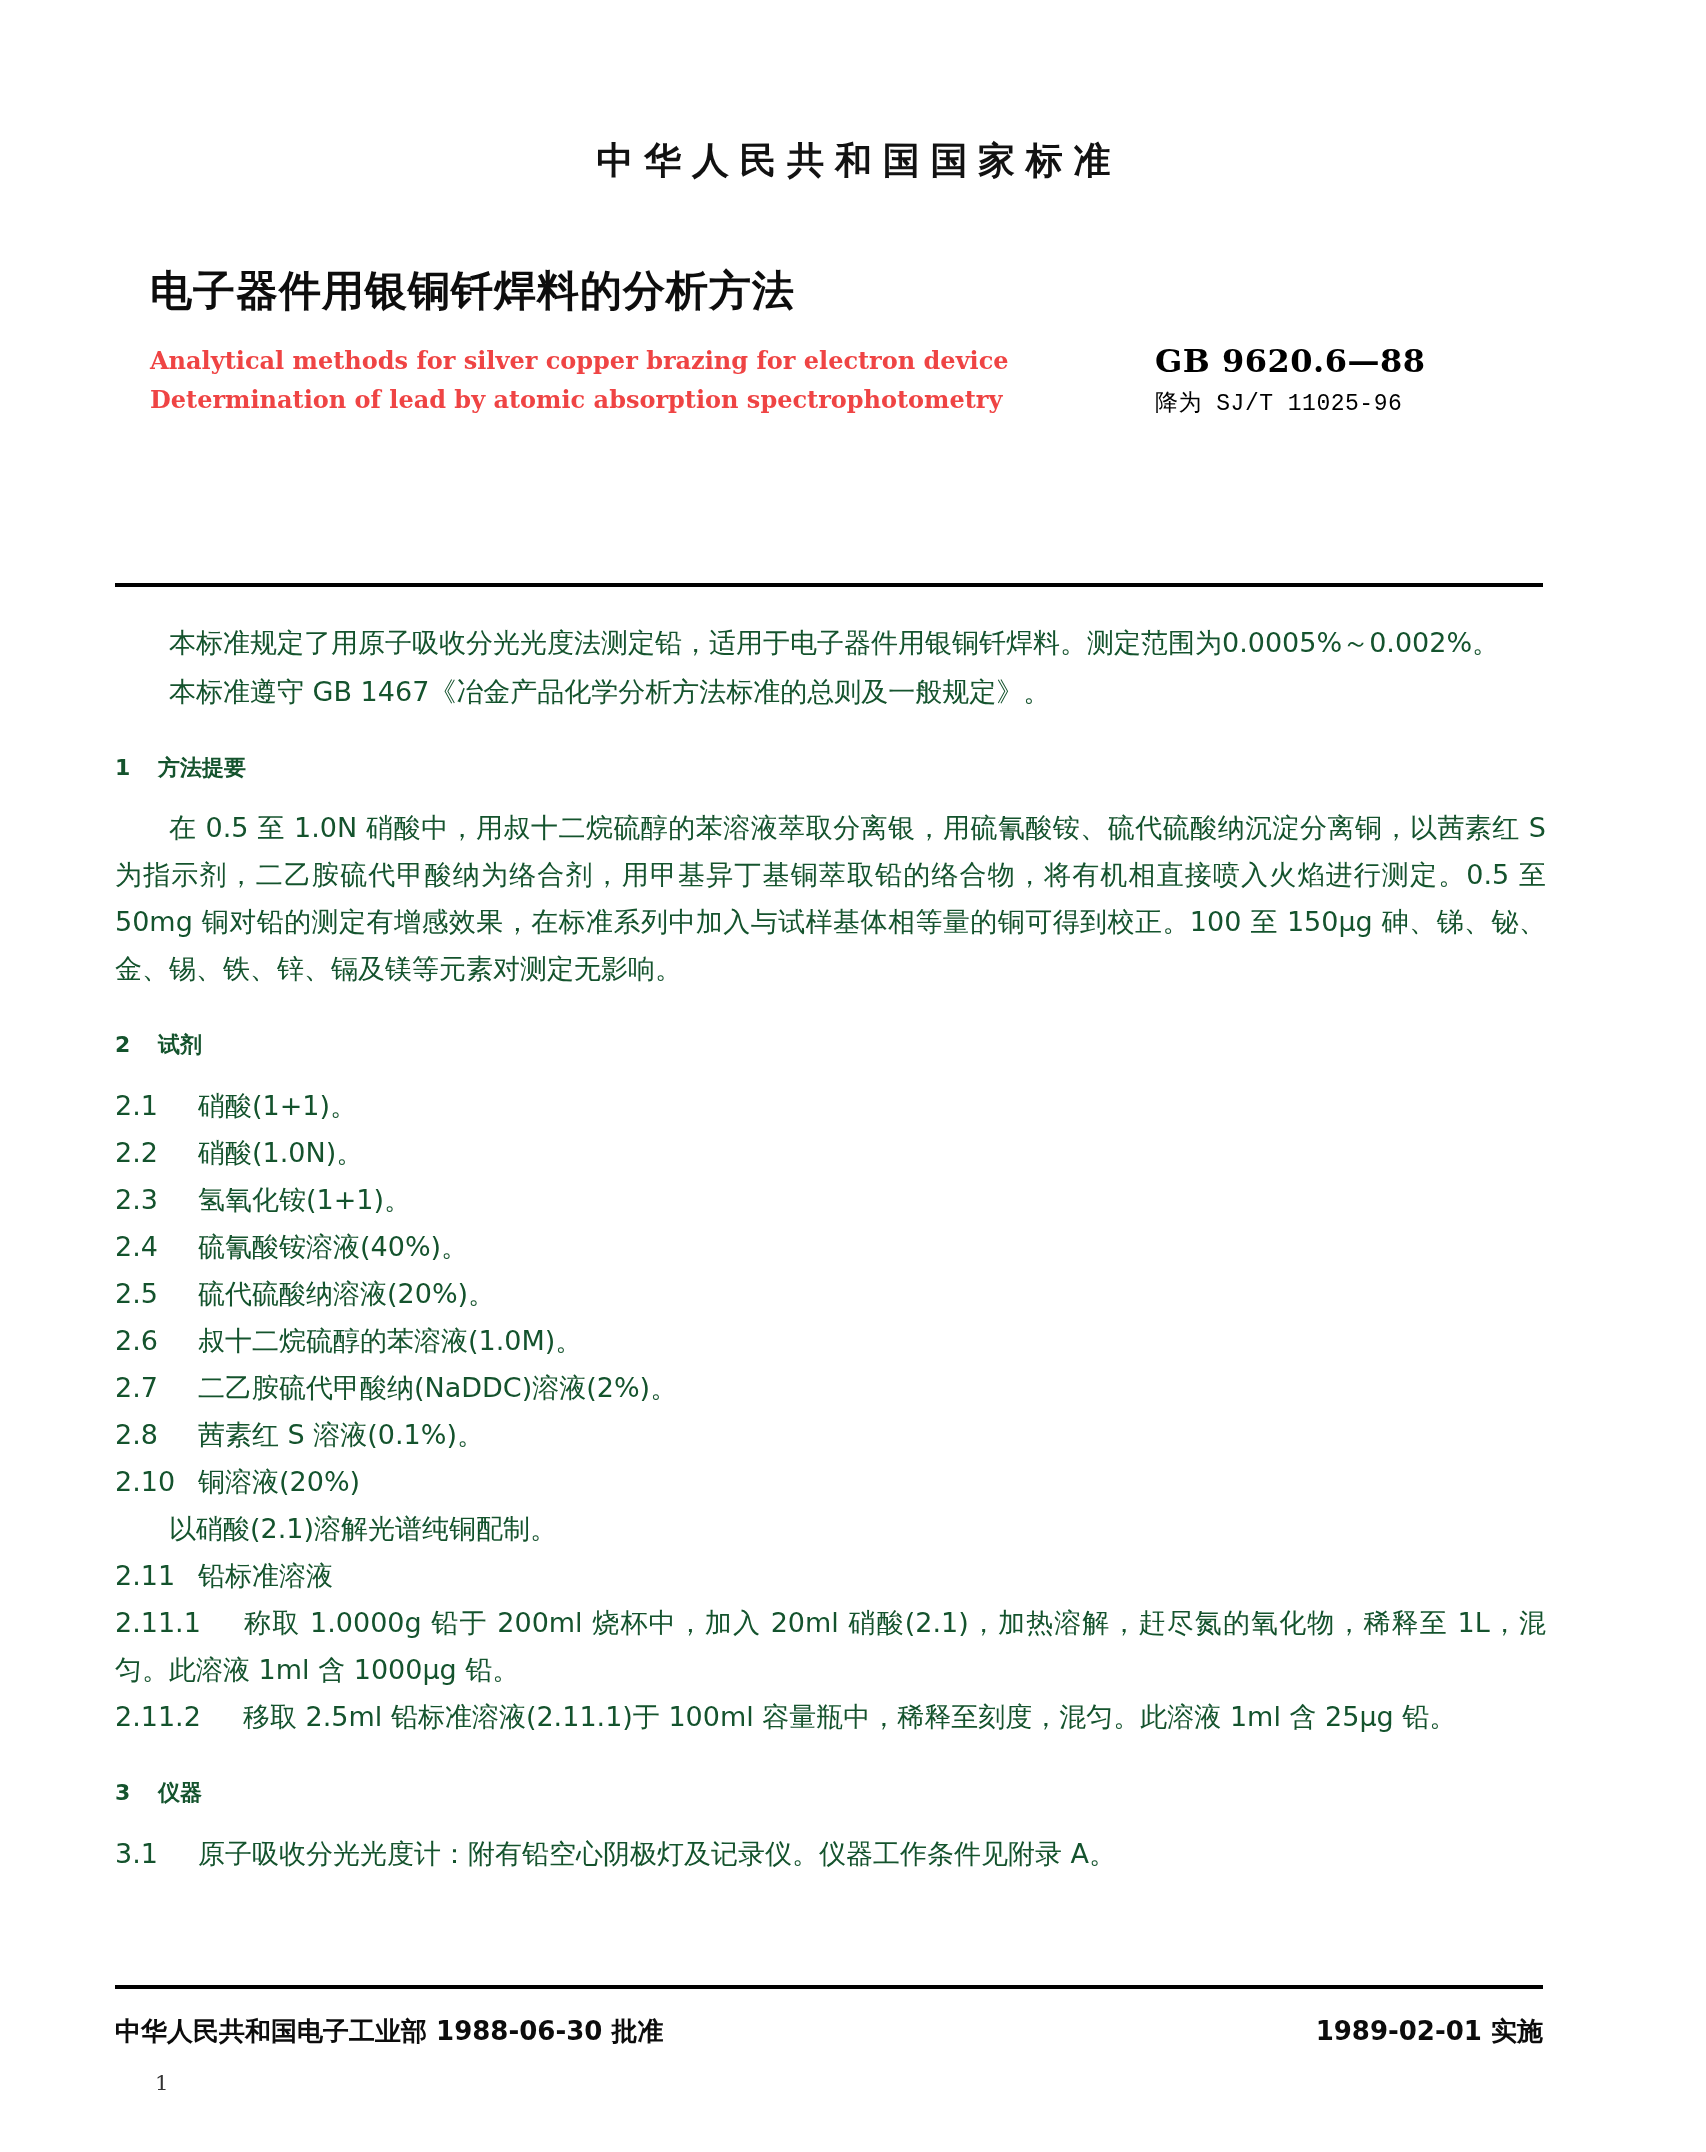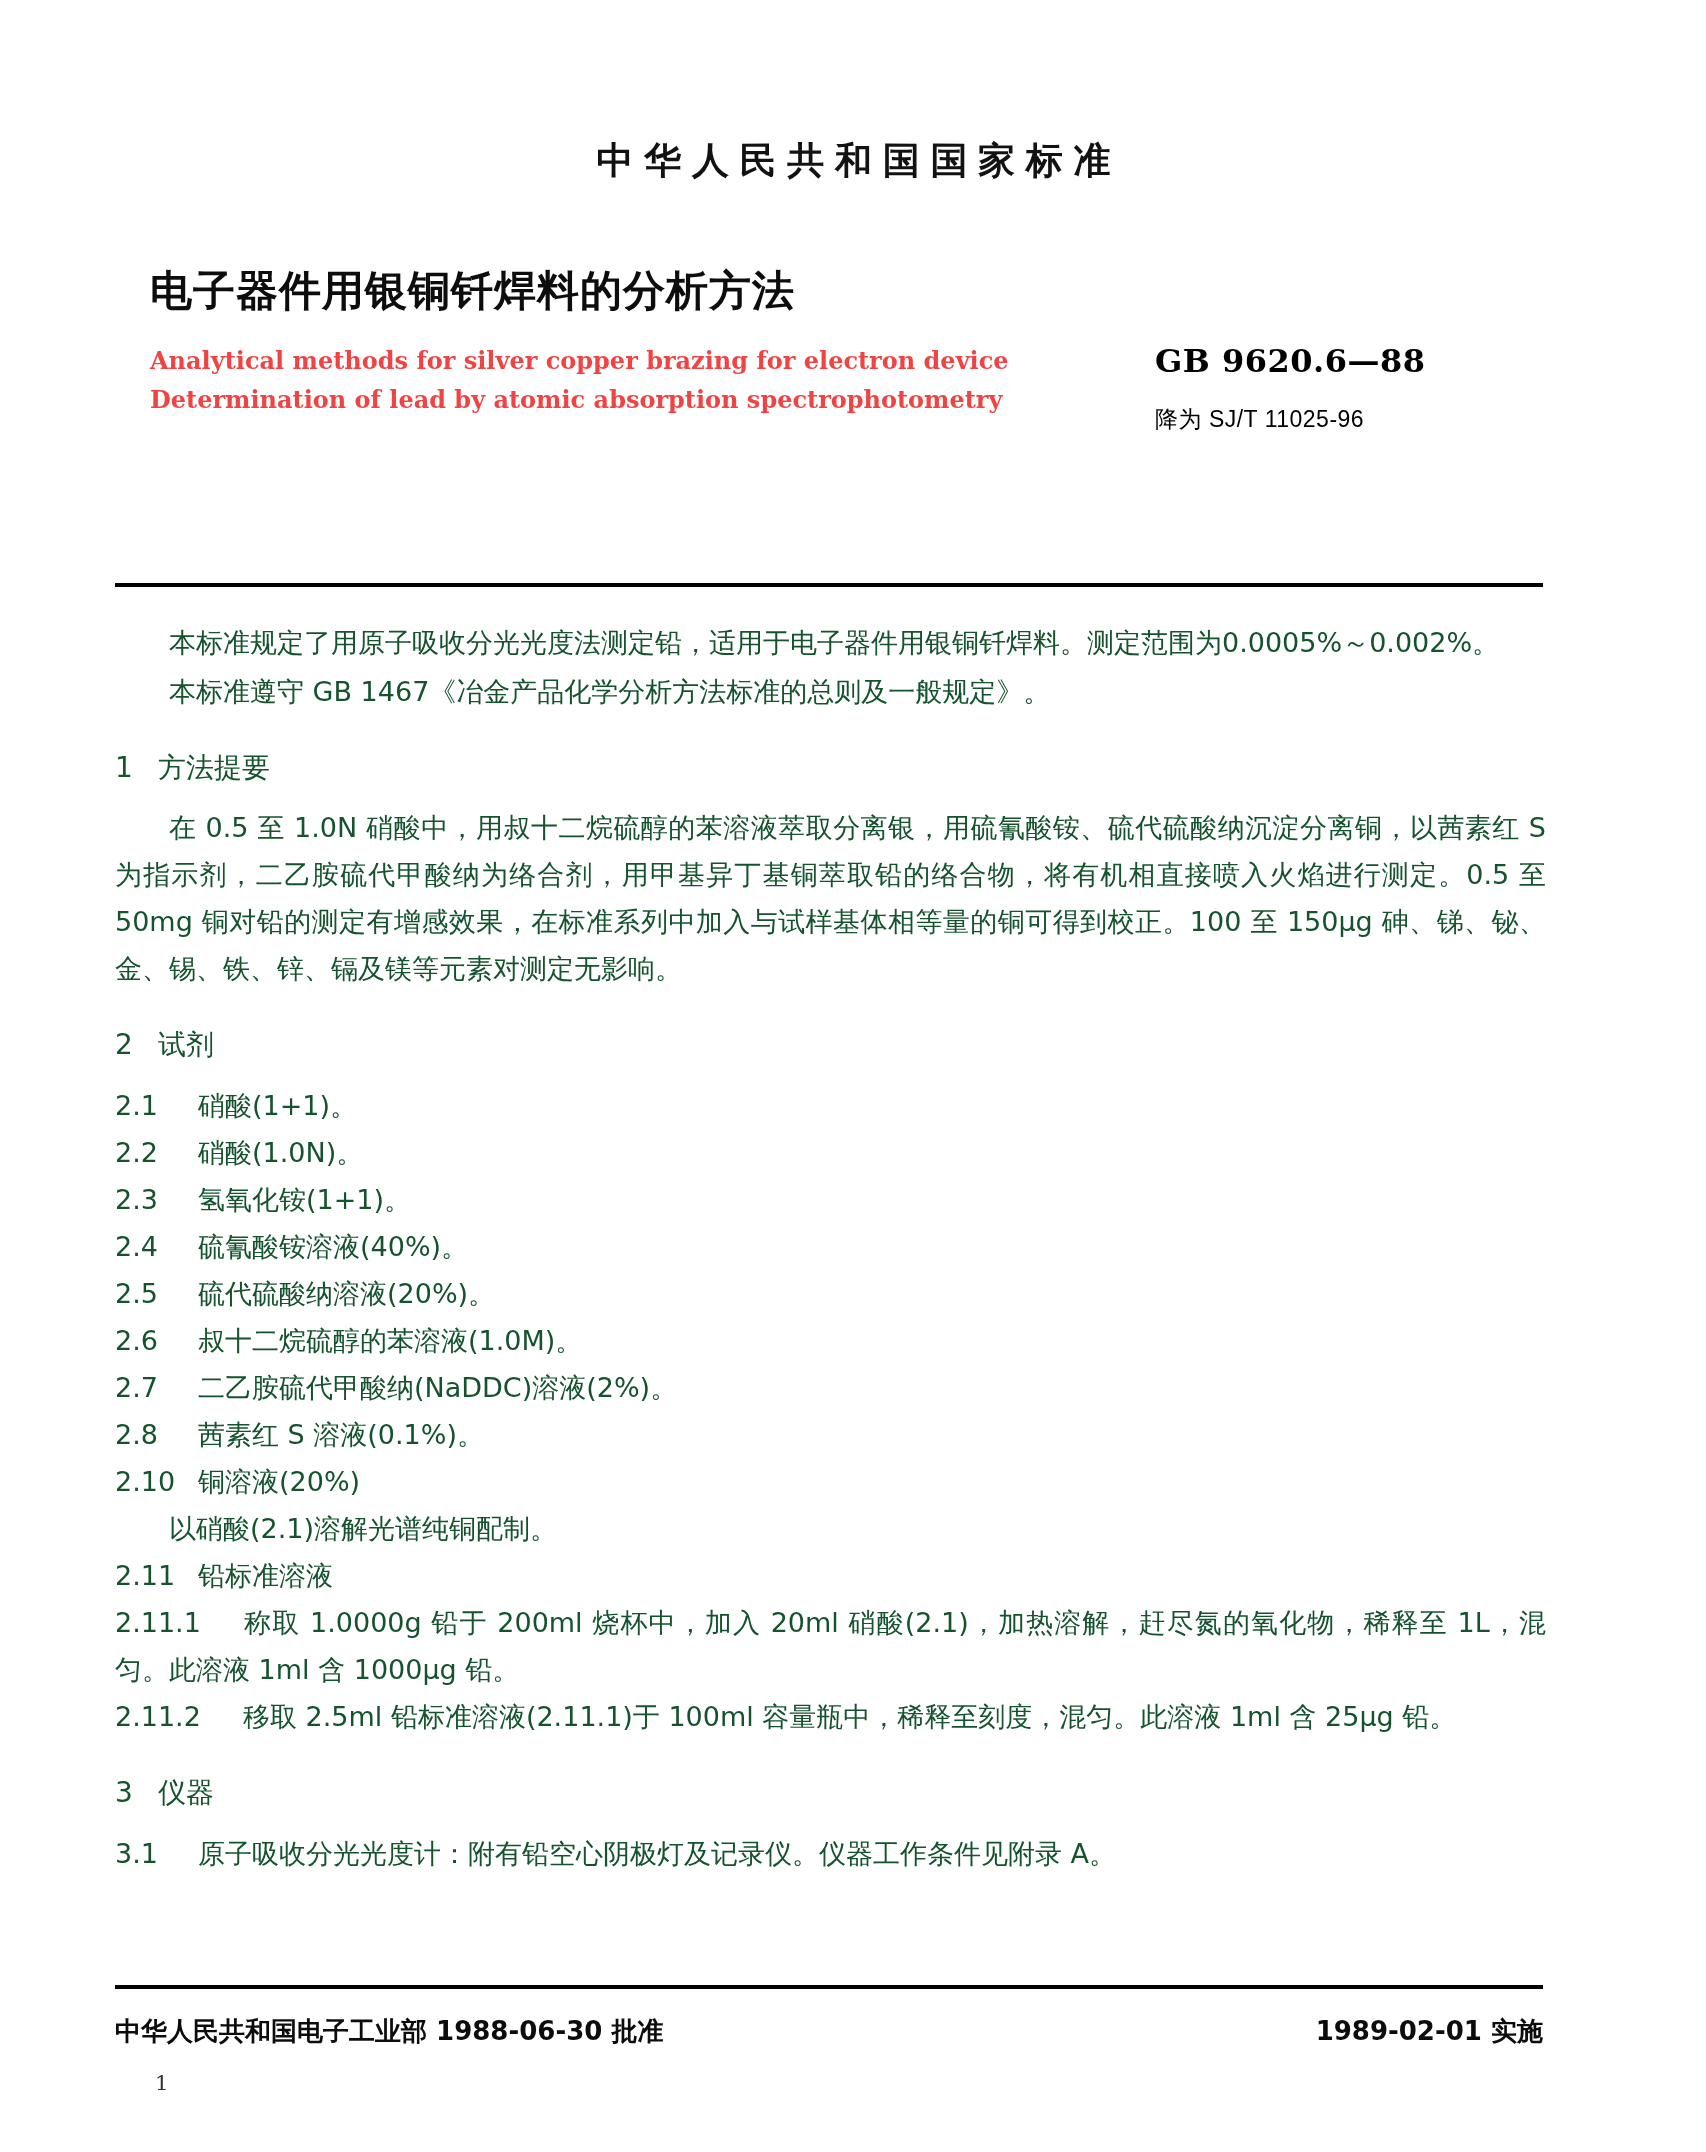--- a/index.html
+++ b/index.html
@@ -66,22 +66,22 @@
     text-align: left;
   }
   .std-number {
     font-family: "DejaVu Serif", "Liberation Serif", serif;
     font-weight: bold;
     font-size: 32px;
     letter-spacing: 0.5px;
     white-space: nowrap;
   }
   .std-replaced {
-    margin-top: 24px;
-    font-family: Liberation Sans, sans-serif;
+    margin-top: 7px;
+    font-family: Liberation Mono, monospace;
     font-size: 23px;
     letter-spacing: 0.5px;
     white-space: nowrap;
   }
 
   
   .rule {
     position: absolute;
     left: 115px;
     width: 1428px;
@@ -102,22 +102,22 @@
     line-height: 47px;
     color: #14532d;
   }
   .para {
     text-indent: 54px;
     margin: 0 0 1.9px 0;
     text-align: justify;
   }
   .sec-head {
     font-family: "DejaVu Sans", "Liberation Sans", sans-serif;
-    font-weight: normal;
-    font-size: 28px;
+    font-weight: bold;
+    font-size: 22px;
     margin: 29px 0 13.6px 0;
   }
   .sec-head .num {
     display: inline-block;
     min-width: 43px;
   }
   .item {
     margin: 0;
     text-align: justify;
   }

